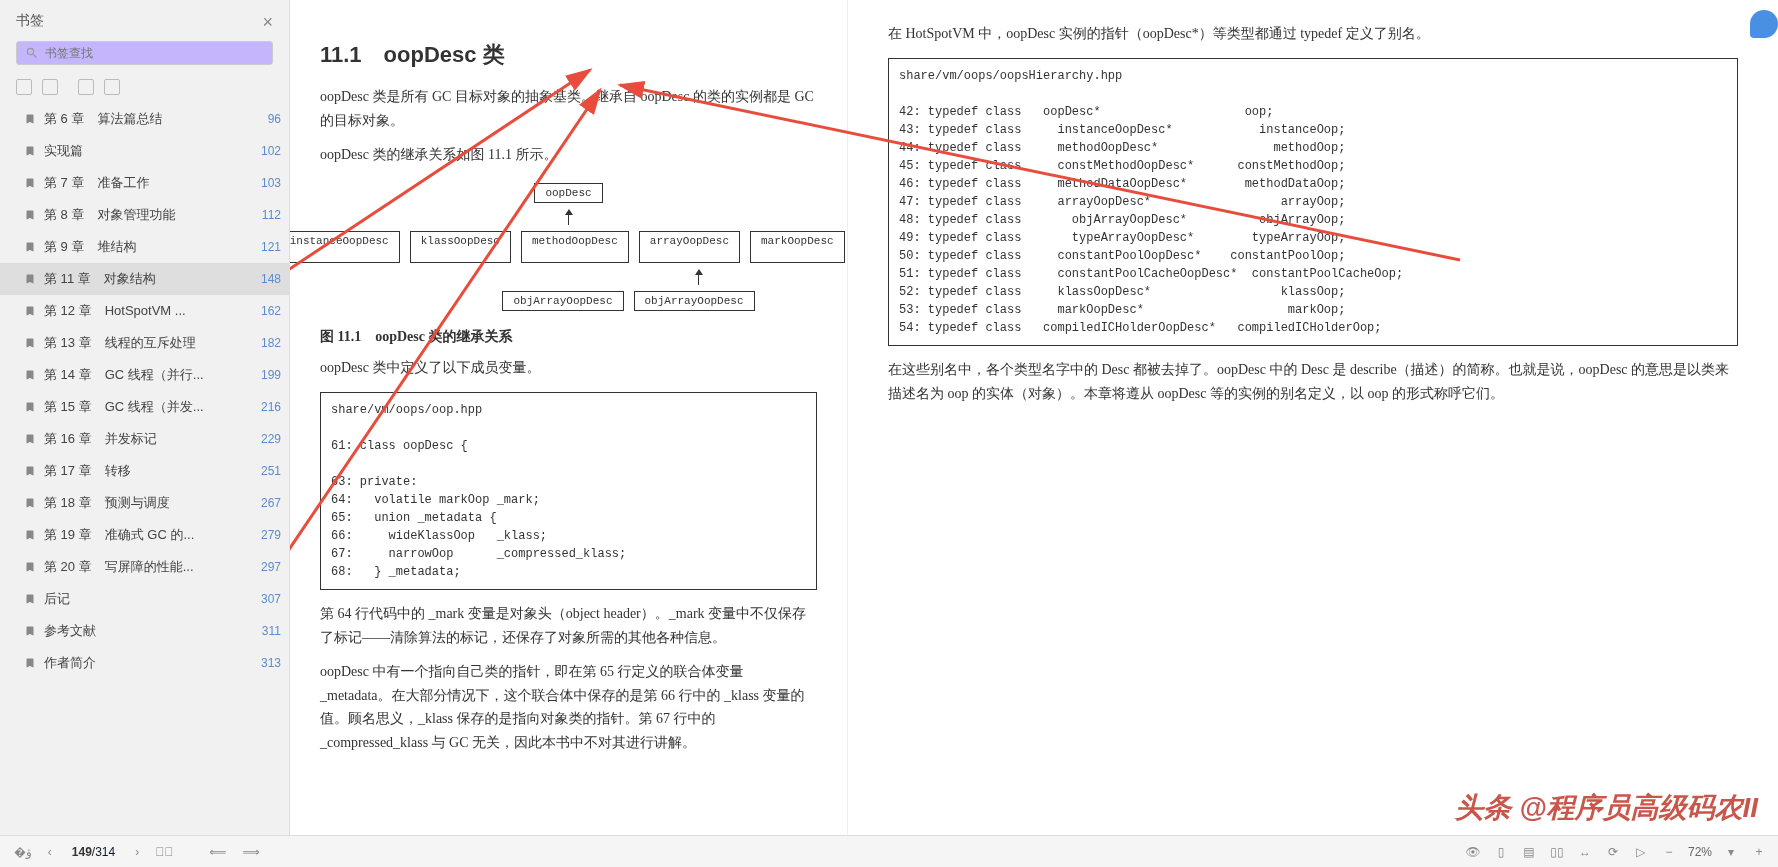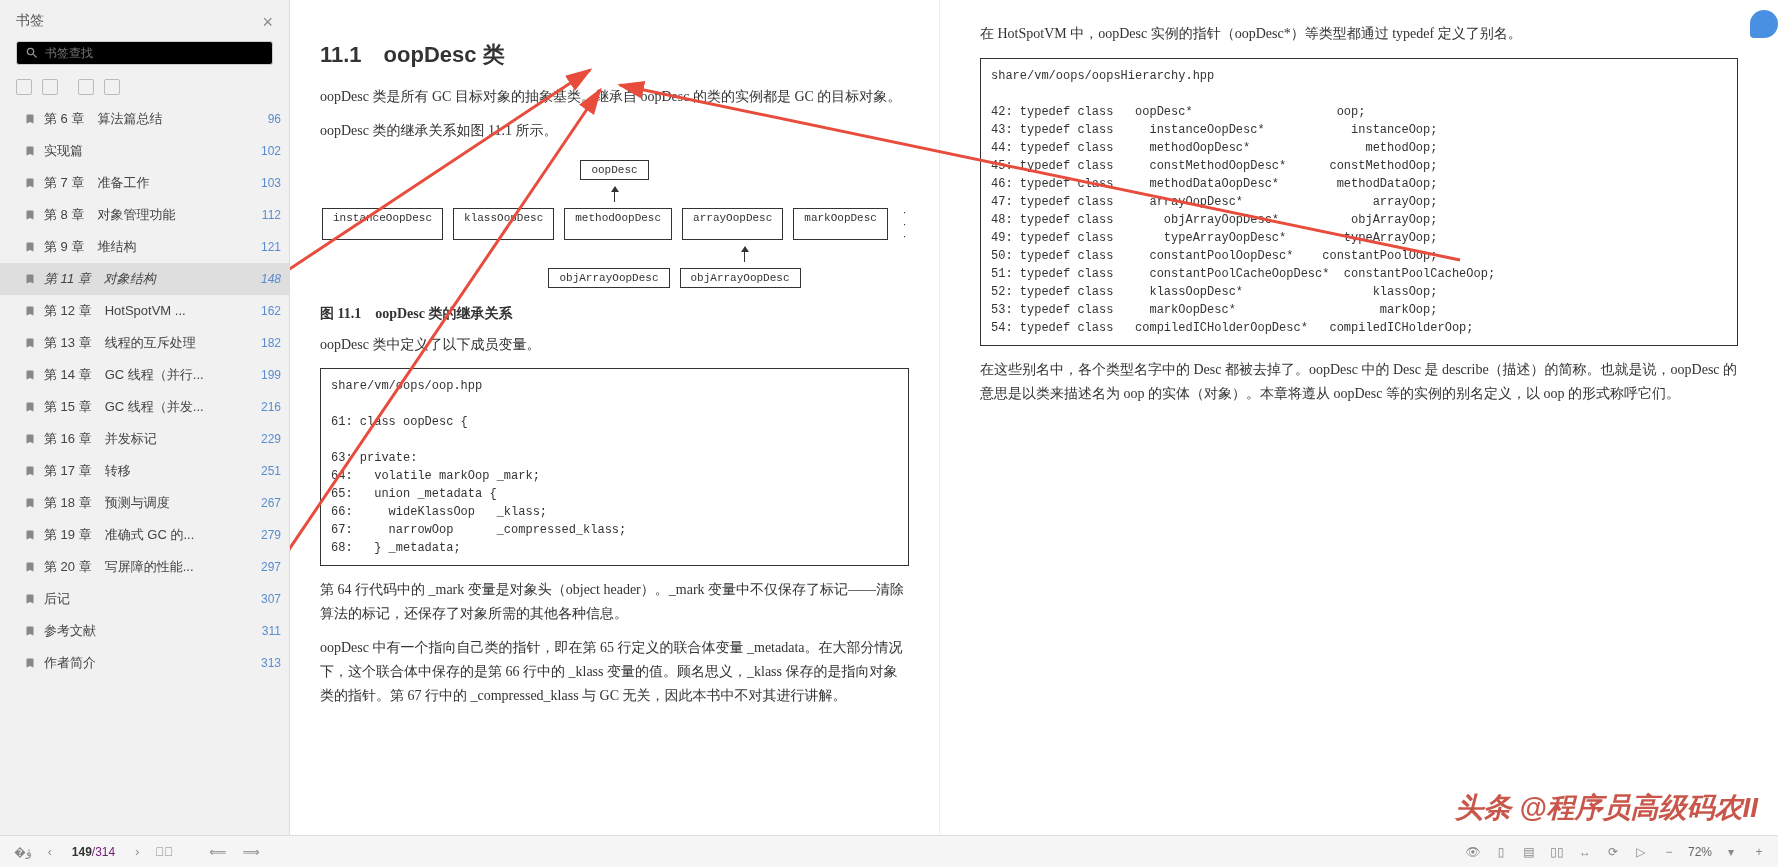--- a/index.html
+++ b/index.html
@@ -3,52 +3,52 @@
 <meta charset="utf-8">
 <style>
 * { margin: 0; padding: 0; box-sizing: border-box; }
 body { font-family: "Microsoft YaHei", Arial, sans-serif; font-size: 13px; color: #333; background: #fff; overflow: hidden; }
 .app { display: flex; height: 867px; width: 1778px; }
 .sidebar { width: 290px; background: #f1f1f1; border-right: 1px solid #ddd; display: flex; flex-direction: column; }
 .sb-header { display: flex; align-items: flex-start; justify-content: space-between; padding: 12px 16px 8px; }
 .sb-title { font-size: 14px; color: #555; }
 .close-x { font-size: 18px; color: #888; cursor: pointer; }
 .search-wrap { padding: 0 16px 10px; }
-.search-box { display: flex; align-items: center; background: #000000; border: 1px solid #ccc; border-radius: 3px; padding: 4px 8px; }
+.search-box { display: flex; align-items: center; background: #c4b5fd; border: 1px solid #ccc; border-radius: 3px; padding: 4px 8px; }
 .search-box svg { width: 14px; height: 14px; fill: #999; margin-right: 6px; }
 .search-box input { border: none; outline: none; flex: 1; font-size: 12px; color: #666; background: transparent; }
 .sb-tools { display: flex; gap: 10px; padding: 4px 16px 8px; color: #999; }
 .sb-tools span { width: 16px; height: 16px; border: 1px solid #bbb; border-radius: 2px; display: inline-block; cursor: pointer; }
 .bm-list { flex: 1; overflow-y: auto; }
 .bm-item { display: flex; align-items: center; padding: 7px 8px 7px 24px; cursor: pointer; position: relative; }
-.bm-item.selected { background: #dedede; font-style: italic; }
+.bm-item.selected { background: #dedede; }
 .bm-icon { width: 12px; height: 14px; margin-right: 8px; display: inline-block; }
 .bm-icon svg { width: 100%; height: 100%; fill: #888; }
 .bm-label { flex: 1; font-size: 13px; color: #444; white-space: nowrap; overflow: hidden; text-overflow: ellipsis; }
 .bm-page { font-size: 12px; color: #5a8dce; margin-left: 8px; }
 .content { flex: 1; display: flex; overflow: hidden; background: #fafafa; position: relative; }
 .page { background: #fff; margin: 0; padding: 20px 30px 60px; overflow-y: auto; }
-.page-left { width: 650px; border-right: 1px solid #eee; }
+.page-left { width: 558px; border-right: 1px solid #eee; }
 .page-right { flex: 1; padding: 12px 40px; }
 .section-h { font-size: 22px; font-weight: bold; margin: 20px 0 15px; }
 .para { font-size: 14px; line-height: 1.7; margin: 10px 0; font-family: "SimSun", serif; }
 .para .mono, .codebox { font-family: Liberation Mono, monospace; }
 .codebox { border: 1px solid #333; padding: 8px 10px; font-size: 12px; line-height: 1.5; white-space: pre; margin: 12px 0; overflow-x: auto; }
 .fig-caption { font-size: 14px; font-weight: bold; margin: 10px 0; font-family: "SimSun", serif; }
 .diagram { margin: 15px auto; text-align: center; }
 .dbox { display: inline-block; border: 1px solid #333; padding: 3px 10px; font-size: 11px; font-family: "Courier New", monospace; margin: 2px; background: #fff; }
 .drow { display: flex; justify-content: center; gap: 6px; margin: 4px 0; }
 .arrow-up { width: 0; height: 0; border-left: 4px solid transparent; border-right: 4px solid transparent; border-bottom: 6px solid #333; margin: 0 auto; }
 .vline { width: 1px; height: 10px; background: #333; margin: 0 auto; }
 .bottombar { position: absolute; bottom: 0; left: 0; right: 0; height: 32px; background: #f5f5f5; border-top: 1px solid #ddd; display: flex; align-items: center; padding: 0 10px; font-size: 12px; color: #666; }
 .bb-left { display: flex; align-items: center; gap: 8px; }
 .bb-btn { cursor: pointer; padding: 2px 4px; color: #888; }
 .bb-page { margin: 0 8px; }
 .bb-page .cur { color: #333; font-weight: bold; }
-.bb-page .total { color: #701a75; }
+.bb-page .total { color: #0f172a; }
 .bb-right { margin-left: auto; display: flex; align-items: center; gap: 10px; }
 .bb-icon { width: 18px; height: 18px; display: flex; align-items: center; justify-content: center; cursor: pointer; color: #888; }
 .watermark { position: absolute; bottom: 40px; right: 20px; font-size: 28px; font-style: italic; color: #c0392b; font-weight: bold; opacity: 0.85; pointer-events: none; }
 .annot-arrow { position: absolute; pointer-events: none; }
 .annot-arrow line { stroke: #e74c3c; stroke-width: 3; }
 .annot-arrow polygon { fill: #e74c3c; }
 .chat-bubble { position: absolute; top: 10px; right: 0; width: 28px; height: 28px; background: #4a90e2; border-radius: 50% 50% 50% 4px; }
 </style>
 </head>
 <body>

